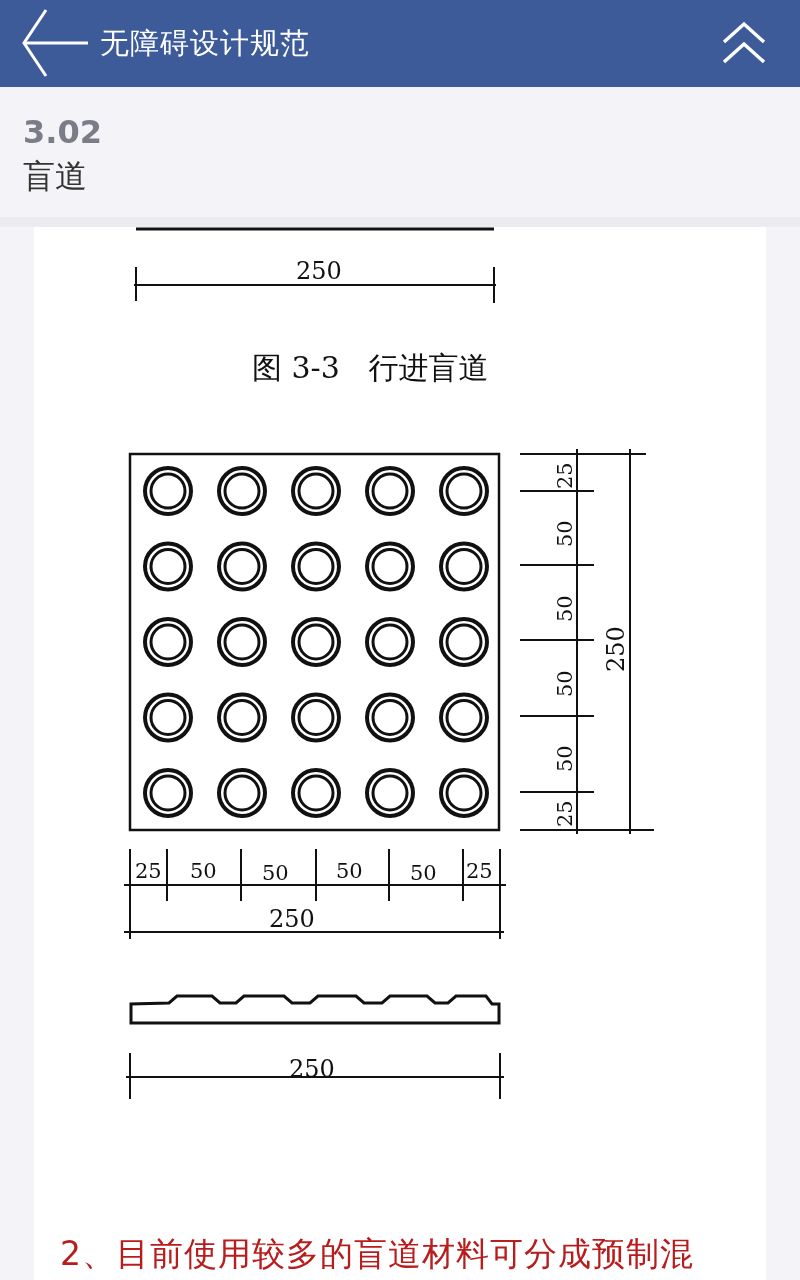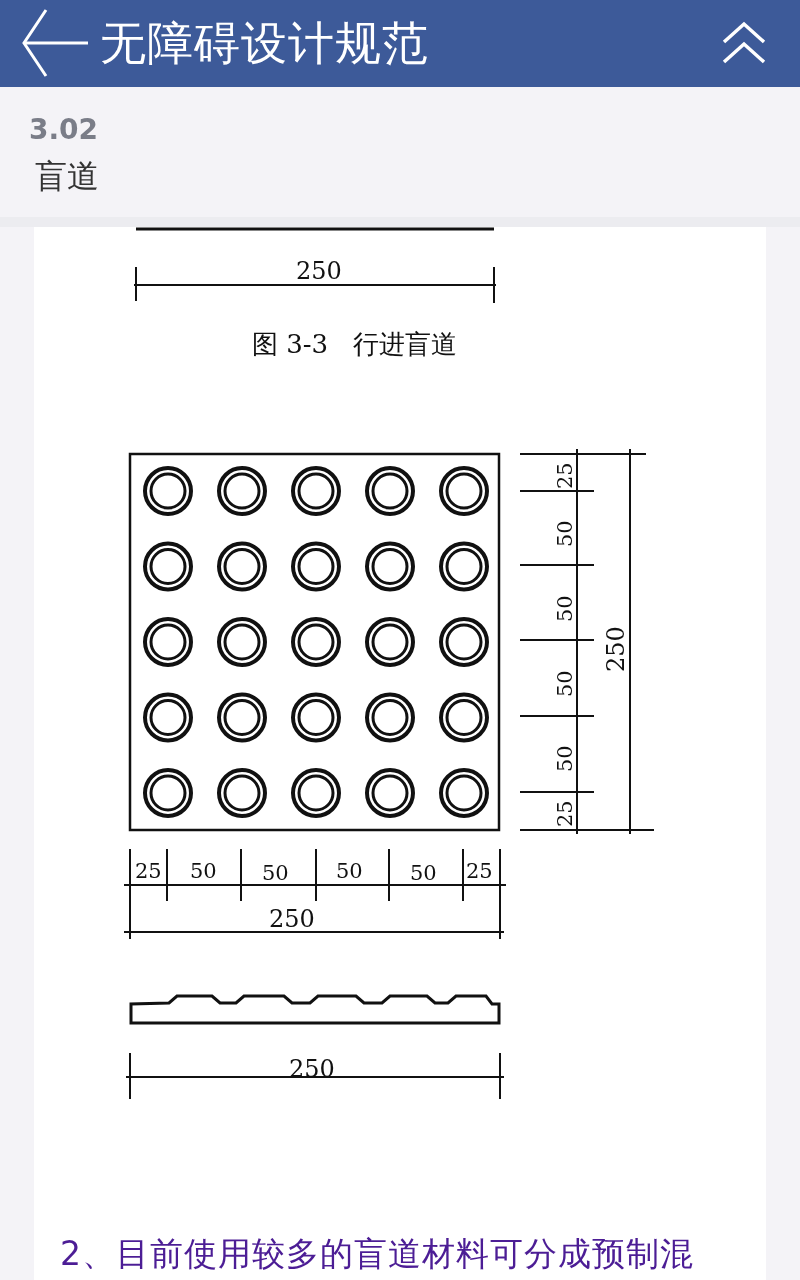--- a/index.html
+++ b/index.html
@@ -1,28 +1,28 @@
 <!DOCTYPE html>
 <html><head>
 <meta charset="utf-8">
 <style>
   html, body { margin:0; padding:0; }
   body { width:800px; height:1280px; overflow:hidden; background:#f4f3f7; font-family:"DejaVu Sans", sans-serif; position:relative; }
   .topbar { position:absolute; left:0; top:0; width:800px; height:87px; background:#3d5a99; color:#fff; }
   .back-btn { position:absolute; left:18px; top:8px; width:72px; height:70px; cursor:pointer; }
-  .title { position:absolute; left:100px; top:18px; font-size:46px; line-height:50px; color:#fff; letter-spacing:1px; }
+  .title { position:absolute; left:100px; top:18px; font-size:29px; line-height:50px; color:#fff; letter-spacing:1px; }
   .up-btn { position:absolute; left:718px; top:18px; width:52px; height:50px; cursor:pointer; }
   .section-head { position:absolute; left:0; top:87px; width:800px; height:130px; background:#f4f3f7; }
-  .sec-num { position:absolute; left:29px; top:26px; font-size:28px; font-weight:bold; color:#7a7d88; }
-  .sec-title { position:absolute; left:35px; top:68px; font-size:32px; color:#333; }
+  .sec-num { position:absolute; left:23px; top:26px; font-size:32px; font-weight:bold; color:#7a7d88; }
+  .sec-title { position:absolute; left:23px; top:68px; font-size:32px; color:#333; }
   .divider { position:absolute; left:0; top:217px; width:800px; height:10px; background:#ececf0; }
   .page { position:absolute; left:34px; top:227px; width:732px; height:1246px; background:#fff; overflow:hidden; }
   .figure-svg { position:absolute; left:0; top:0; }
-  .caption { position:absolute; font-family:"DejaVu Serif", serif; font-size:26px; color:#111; white-space:pre; }
-  .para { position:absolute; left:26px; top:1005px; font-size:33px; color:#4c1d95; white-space:nowrap; letter-spacing:1px; }
+  .caption { position:absolute; font-family:"DejaVu Serif", serif; font-size:30px; color:#111; white-space:pre;margin-top:21px; }
+  .para { position:absolute; left:26px; top:1005px; font-size:33px; color:#b91c1c; white-space:nowrap; letter-spacing:1px; }
 </style>
 </head>
 <body>
 
 <div class="topbar">
   <div class="back-btn">
     <svg width="72" height="70" viewBox="0 0 72 70">
       <polyline points="28,2 6,35 28,68" fill="none" stroke="#fff" stroke-width="3"></polyline>
       <line x1="6" y1="35" x2="70" y2="35" stroke="#fff" stroke-width="3"></line>
     </svg>

